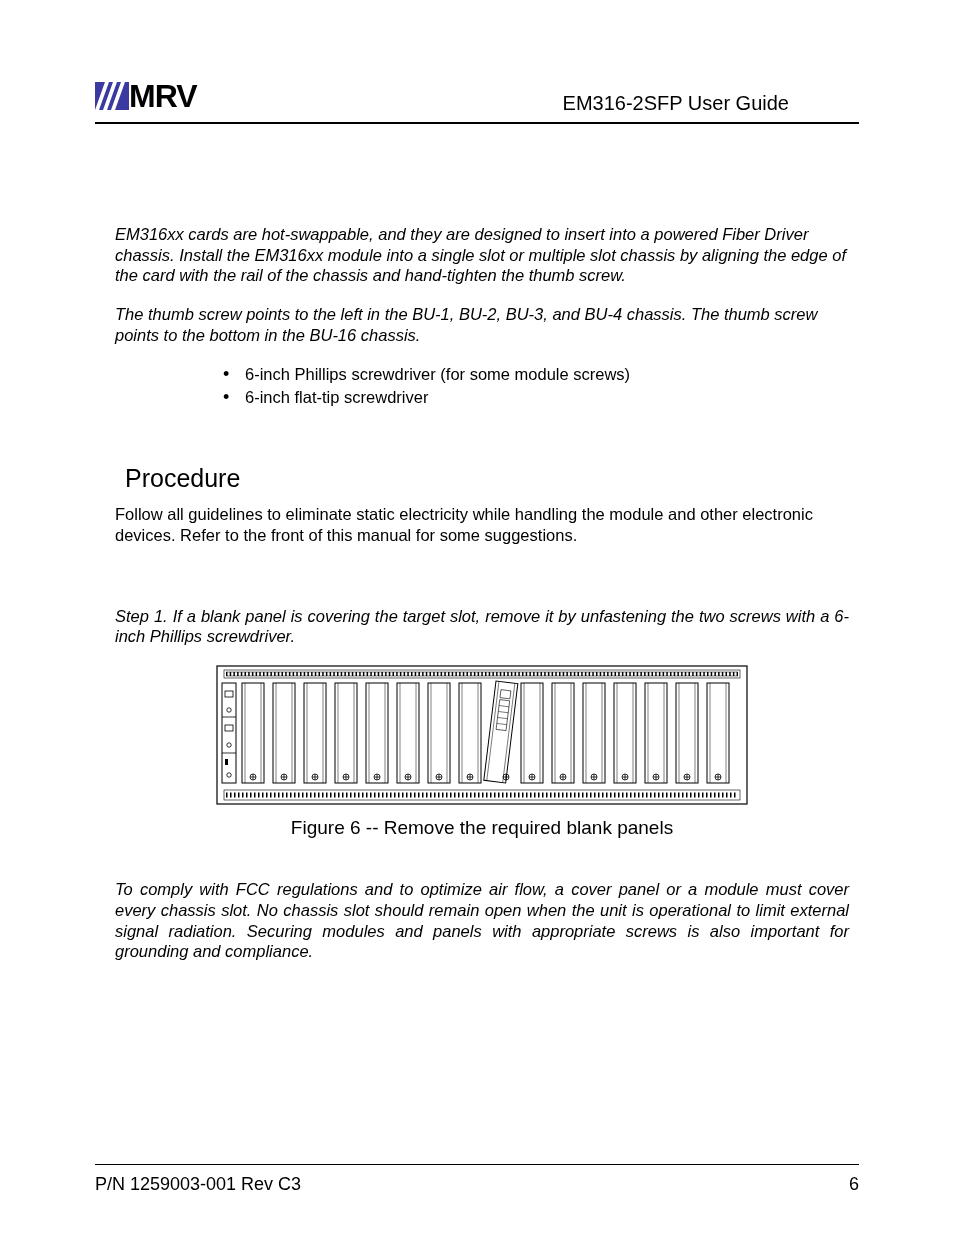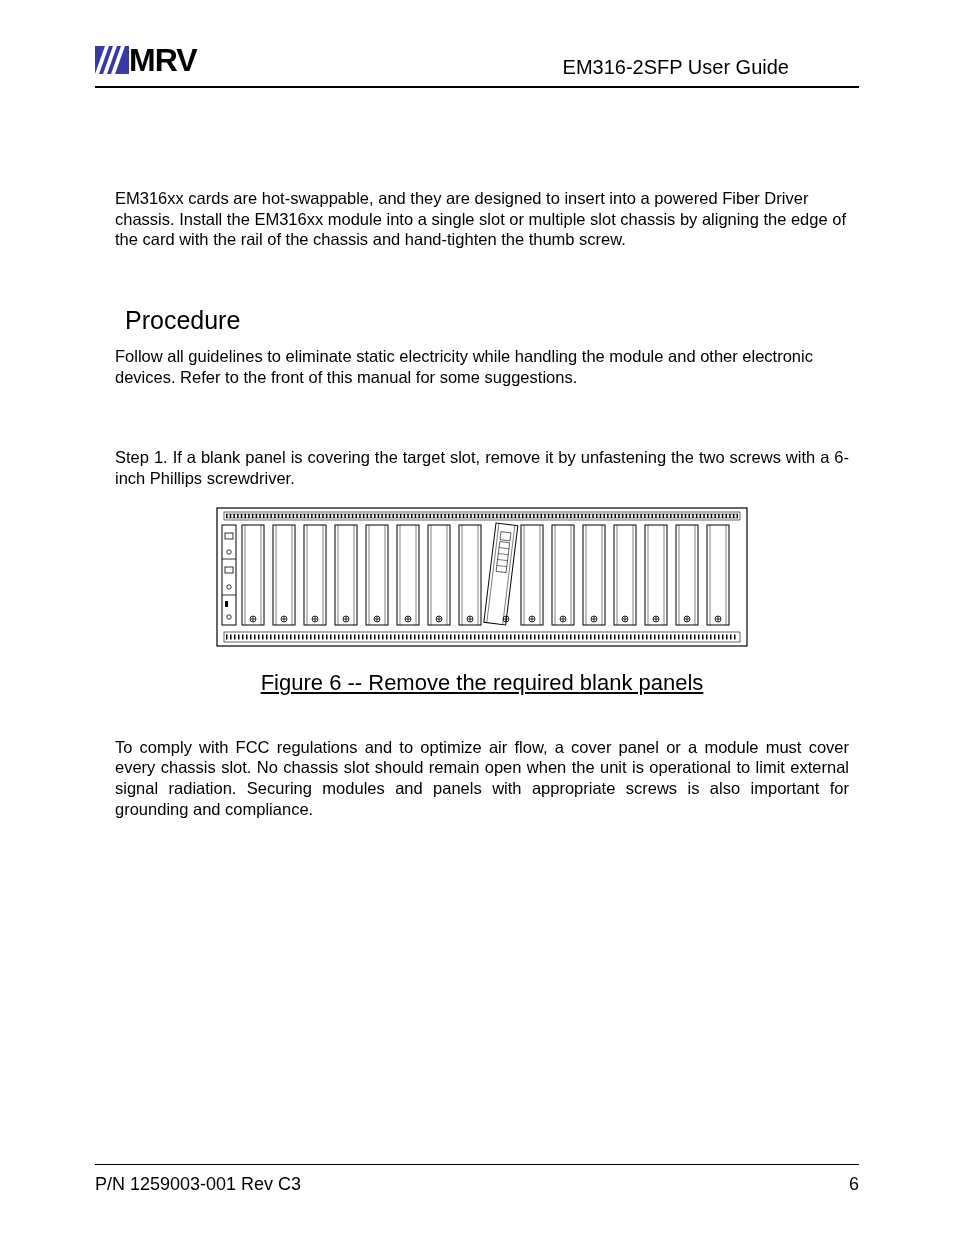--- a/index.html
+++ b/index.html
@@ -11,21 +11,21 @@
     font-family: Arial, Helvetica, sans-serif;
     font-size: 16.5px;
     color: #000;
     background: #fff;
     line-height: 1.25;
   }
   .page {
     box-sizing: border-box;
     width: 954px;
     height: 1235px;
-    padding: 40px 95px 40px 95px;
+    padding: 76px 95px 40px 95px;
     position: relative;
   }
   .header {
     display: flex;
     align-items: flex-end;
     justify-content: space-between;
     border-bottom: 2px solid #000;
     padding-bottom: 6px;
     margin-bottom: 100px;
   }
@@ -43,20 +43,21 @@
   .header-title {
     font-size: 20px;
     padding-right: 70px;
   }
   .body {
     padding-left: 20px;
     padding-right: 10px;
   }
   .para {
     margin-bottom: 18px;
+    font-style: italic;
   }
   .section-h {
     font-size: 25px;
     font-weight: 400;
     margin-top: 55px;
     margin-bottom: 10px;
     padding-left: 10px;
   }
   ul.tools {
     margin: 4px 0 0 0;
@@ -76,24 +77,23 @@
   }
   .justify {
     text-align: justify;
   }
   .figure-wrap {
     text-align: center;
     margin-top: 14px;
   }
   .figure-caption {
     text-align: center;
-    margin-top: 18px;
+    margin-top: 6px;
     margin-bottom: 40px;
-    font-size: 22px;
-    text-decoration: underline;
+    font-size: 19px;
   }
   .footer {
     position: absolute;
     left: 95px;
     right: 95px;
     bottom: 40px;
     border-top: 1.5px solid #000;
     padding-top: 8px;
     display: flex;
     justify-content: space-between;
@@ -115,21 +115,26 @@
         <polygon points="16,28 26,0 30,0 20,28" fill="#fff"></polygon>
       </svg>
       <span class="logo-text">MRV</span>
     </div>
     <div class="header-title">EM316-2SFP User Guide</div>
   </div>
 
   <div class="body">
 
     <div class="para">EM316xx cards are hot-swappable, and they are designed to insert into a powered Fiber Driver chassis. Install the EM316xx module into a single slot or multiple slot chassis by aligning the edge of the card with the rail of the chassis and hand-tighten the thumb screw.</div>
-
+    <div class="para">The thumb screw points to the left in the BU-1, BU-2, BU-3, and BU-4 chassis. The thumb screw points to the bottom in the BU-16 chassis.</div>
+
+    <ul class="tools">
+      <li>6-inch Phillips screwdriver (for some module screws)</li>
+      <li>6-inch flat-tip screwdriver</li>
+    </ul>
 
     <div class="section-h">Procedure</div>
     <div class="proc-para">Follow all guidelines to eliminate static electricity while handling the module and other electronic devices. Refer to the front of this manual for some suggestions.</div>
 
     <div class="para justify">Step 1. If a blank panel is covering the target slot, remove it by unfastening the two screws with a 6-inch Phillips screwdriver.</div>
 
     <div class="figure-wrap">
       <svg width="532" height="140" viewBox="0 0 532 140">
 
         <rect x="1" y="1" width="530" height="138" fill="none" stroke="#000" stroke-width="1.2"></rect>

